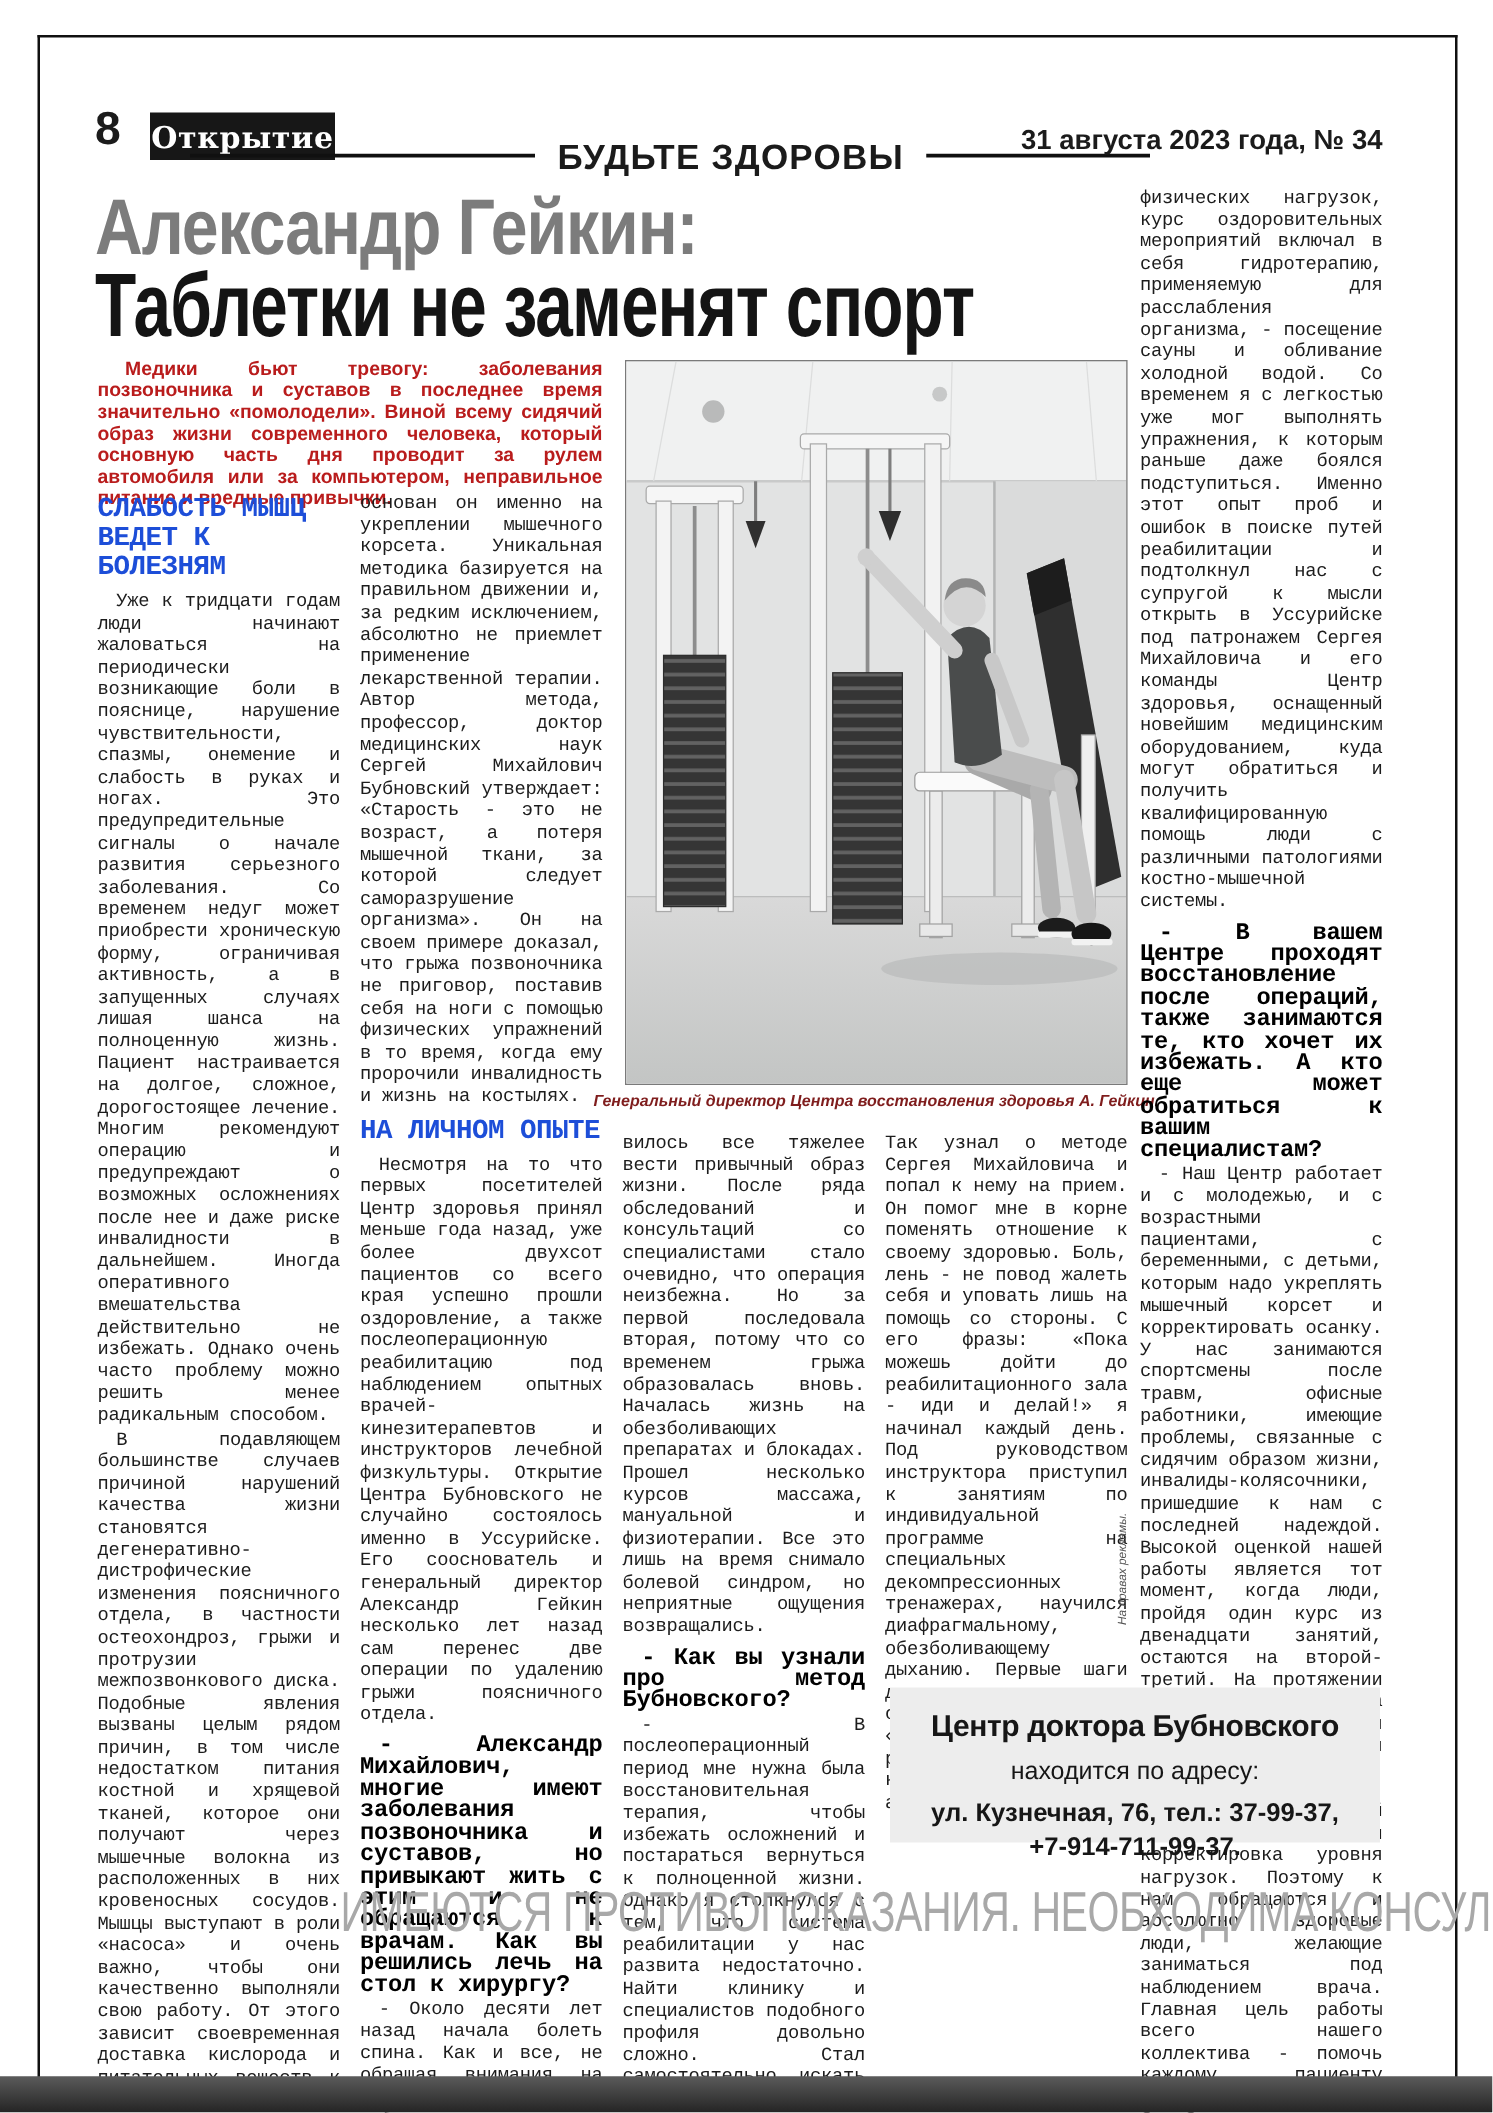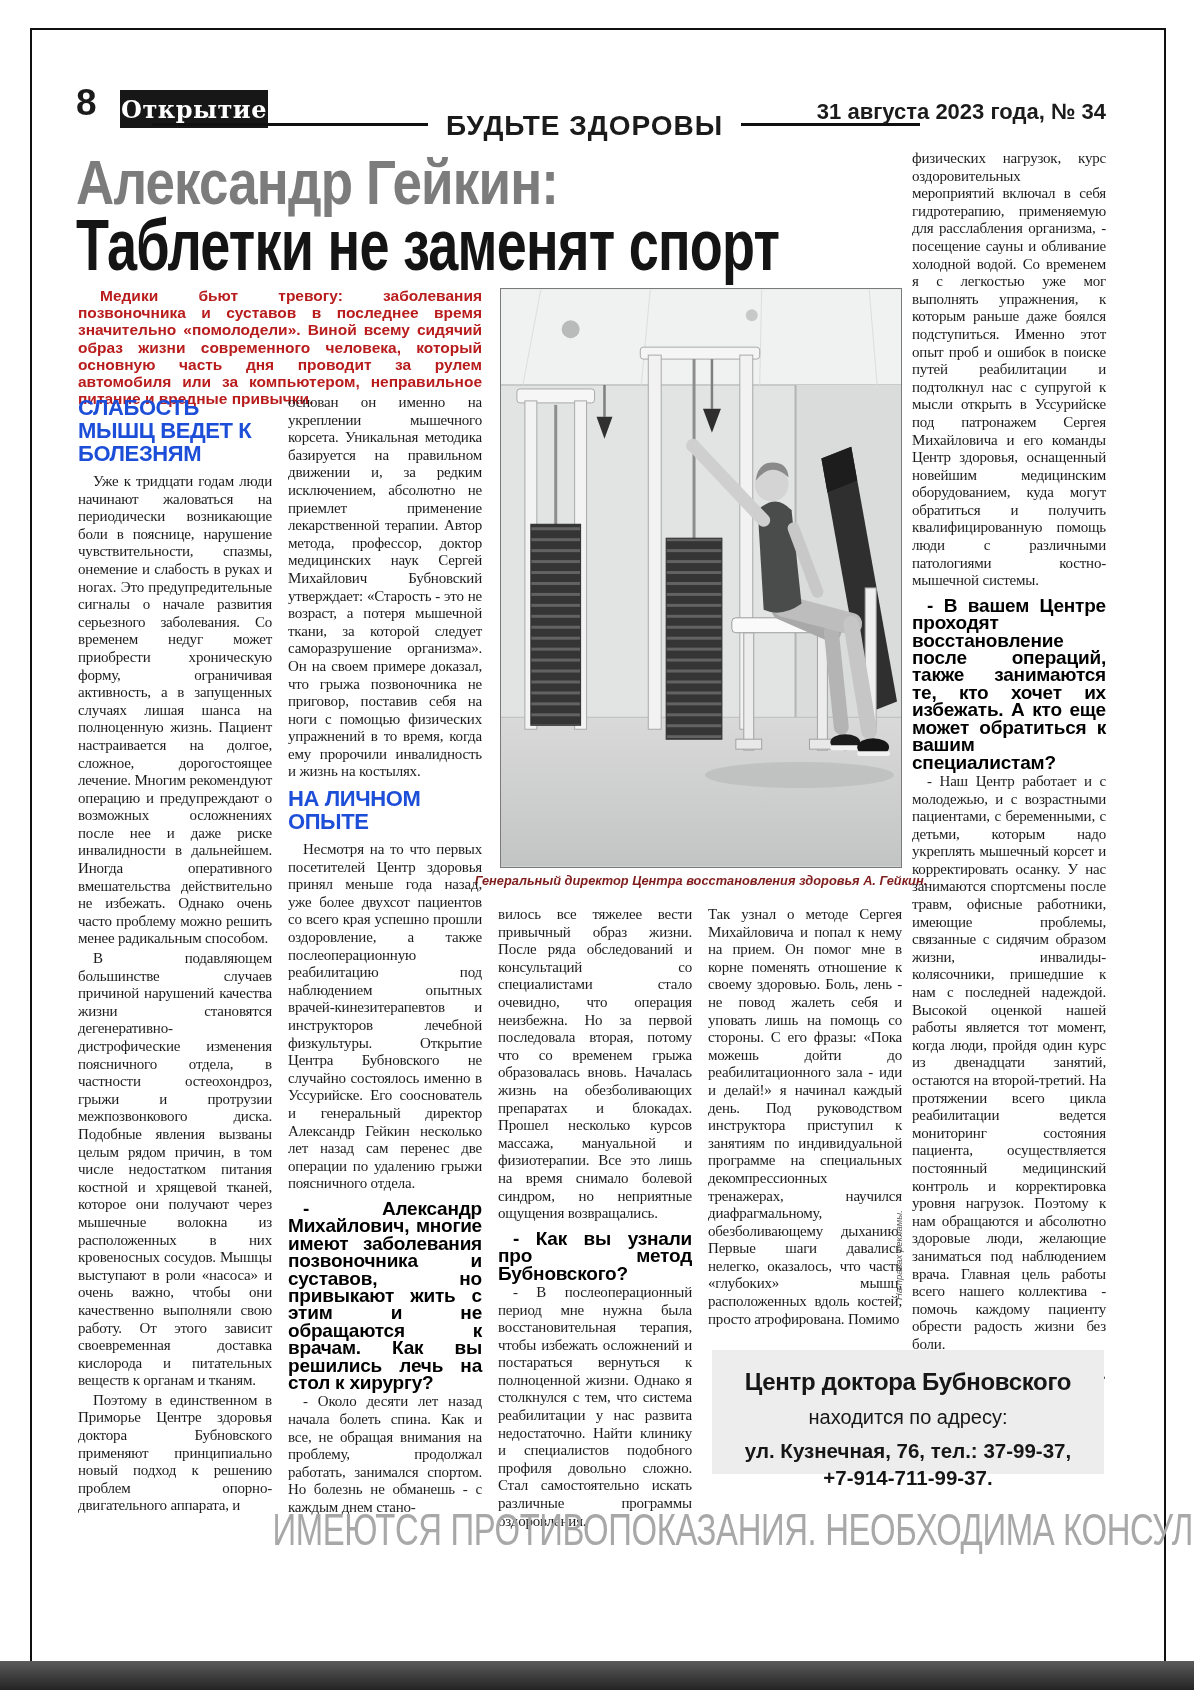--- a/index.html
+++ b/index.html
@@ -23,21 +23,21 @@
   
   .lead{left:78px;top:287px;width:404px;font-size:15.5px;line-height:17.2px;font-weight:bold;text-align:justify;text-indent:22px;color:#b91c1c;}
 
   
   .photo{left:500px;top:288px;width:402px;height:580px;border:1px solid #7a7a7a;box-sizing:border-box;overflow:hidden;background:#e2e3e3;}
   .photo svg{display:block;}
   .photo-caption{left:468px;top:873px;width:466px;text-align:center;font-size:12.8px;font-weight:bold;font-style:italic;color:#7f1d1d;}
 
   
   .col{width:194px;font-family:"Liberation Serif",serif;font-size:15px;line-height:17.6px;color:#1c1c1c;text-align:justify;letter-spacing:-.2px;}
-  .col p{margin:0 0 2px 0;text-indent:15px;}
+  .col p{margin:0 0 2px 0;text-indent:15px;font-family:Liberation Mono, monospace;}
   .col p.cont{text-indent:0;}
   .subhead{font-family:"Liberation Sans",sans-serif;font-weight:bold;font-size:22px;line-height:23px;color:#1d4ed8;text-align:left;text-indent:0 !important;letter-spacing:-.4px;margin:6px 0 8px 0 !important;}
   .q{font-family:"Liberation Sans",sans-serif;font-weight:bold;font-size:19px;line-height:17.4px;margin-top:7px !important;color:#000000;}
   .byline{font-family:"Liberation Sans",sans-serif;font-weight:bold;font-style:italic;font-size:14px;text-align:right;text-indent:0 !important;margin-top:12px !important;}
   .col1{left:78px;top:390px;}
   .col2{left:288px;top:394px;}
   .col3{left:498px;top:906px;}
   .col4{left:708px;top:906px;}
   .col5{left:912px;top:150px;}
 

